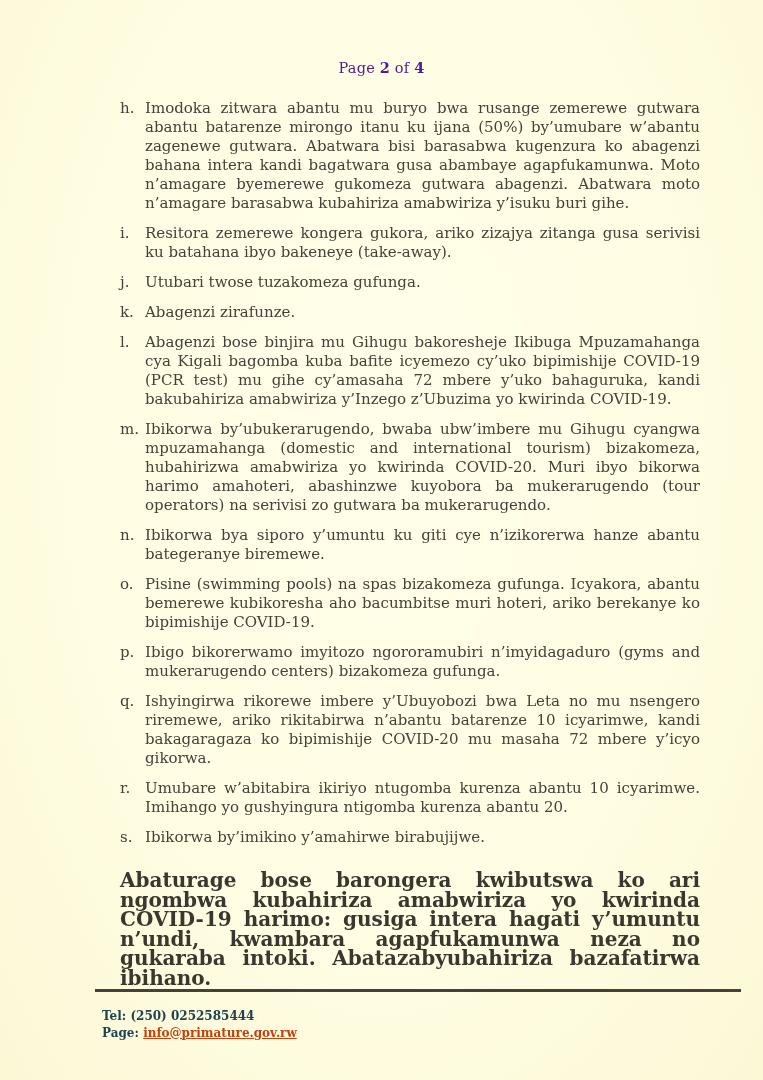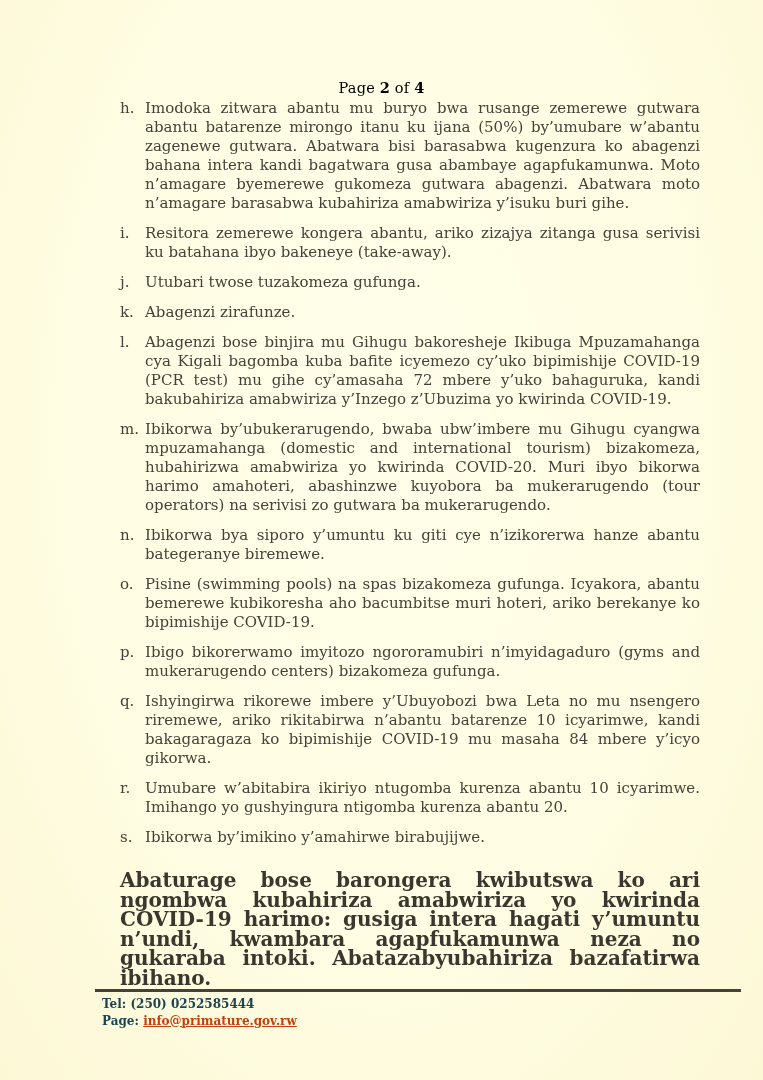--- a/index.html
+++ b/index.html
@@ -9,23 +9,22 @@
     overflow: hidden;
     background: radial-gradient(ellipse at 50% 40%, #fffee9 0%, #fffde3 55%, #fcf8d6 100%);
     font-family: "DejaVu Serif", "Liberation Serif", serif;
     color: #454239;
   }
   .page-header {
     position: absolute;
     top: 59px; left: 0; width: 100%;
     text-align: center;
     font-size: 14.5px;
-    color: #000000;
+    color: #4c1d95;
     letter-spacing: 0.2px;
-    margin-top: 20px;
   }
   .page-header .b { font-weight: 700; }
   .content {
     position: absolute;
     top: 99px; left: 120px; width: 580px;
   }
   .item {
     display: flex;
     margin-bottom: 11px;
     font-size: 15px;
@@ -52,21 +51,21 @@
     left: 95px; top: 989px; width: 646px;
   }
   .footer-rule {
     height: 3px;
     background: #43413a;
     border: none;
     margin: 0;
   }
   .footer-cols {
     position: relative;
-    padding-top: 4px;
+    padding-top: 16px;
     font-size: 12px;
     line-height: 16.5px;
     font-weight: 700;
     color: #1d4550;
   }
   .footer-col-left { padding-left: 7px; }
   .footer-col-right {
     position: absolute;
     left: 410px; top: 4px;
   }
@@ -88,21 +87,21 @@
 
 <div class="content">
 
   <div class="item">
     <span class="marker">h.</span>
     <div class="itext">Imodoka zitwara abantu mu buryo bwa rusange zemerewe gutwara abantu batarenze mirongo itanu ku ijana (50%) by’umubare w’abantu zagenewe gutwara. Abatwara bisi barasabwa kugenzura ko abagenzi bahana intera kandi bagatwara gusa abambaye agapfukamunwa. Moto n’amagare byemerewe gukomeza gutwara abagenzi. Abatwara moto n’amagare barasabwa kubahiriza amabwiriza y’isuku buri gihe.</div>
   </div>
 
   <div class="item">
     <span class="marker">i.</span>
-    <div class="itext">Resitora zemerewe kongera abantu, ariko zizajya zitanga gusa serivisi ku batahana ibyo bakeneye (take-away).</div>
+    <div class="itext">Resitora zemerewe kongera gukora, ariko zizajya zitanga gusa serivisi ku batahana ibyo bakeneye (take-away).</div>
   </div>
 
   <div class="item">
     <span class="marker">j.</span>
     <div class="itext">Utubari twose tuzakomeza gufunga.</div>
   </div>
 
   <div class="item">
     <span class="marker">k.</span>
     <div class="itext">Abagenzi zirafunze.</div>
@@ -128,21 +127,21 @@
     <div class="itext">Pisine (swimming pools) na spas bizakomeza gufunga. Icyakora, abantu bemerewe kubikoresha aho bacumbitse muri hoteri, ariko berekanye ko bipimishije COVID-19.</div>
   </div>
 
   <div class="item">
     <span class="marker">p.</span>
     <div class="itext">Ibigo bikorerwamo imyitozo ngororamubiri n’imyidagaduro (gyms and mukerarugendo centers) bizakomeza gufunga.</div>
   </div>
 
   <div class="item">
     <span class="marker">q.</span>
-    <div class="itext">Ishyingirwa rikorewe imbere y’Ubuyobozi bwa Leta no mu nsengero riremewe, ariko rikitabirwa n’abantu batarenze 10 icyarimwe, kandi bakagaragaza ko bipimishije COVID-19 mu masaha 84 mbere y’icyo gikorwa.</div>
+    <div class="itext">Ishyingirwa rikorewe imbere y’Ubuyobozi bwa Leta no mu nsengero riremewe, ariko rikitabirwa n’abantu batarenze 10 icyarimwe, kandi bakagaragaza ko bipimishije COVID-20 mu masaha 72 mbere y’icyo gikorwa.</div>
   </div>
 
   <div class="item">
     <span class="marker">r.</span>
     <div class="itext">Umubare w’abitabira ikiriyo ntugomba kurenza abantu 10 icyarimwe. Imihango yo gushyingura ntigomba kurenza abantu 20.</div>
   </div>
 
   <div class="item">
     <span class="marker">s.</span>
     <div class="itext">Ibikorwa by’imikino y’amahirwe birabujijwe.</div>

